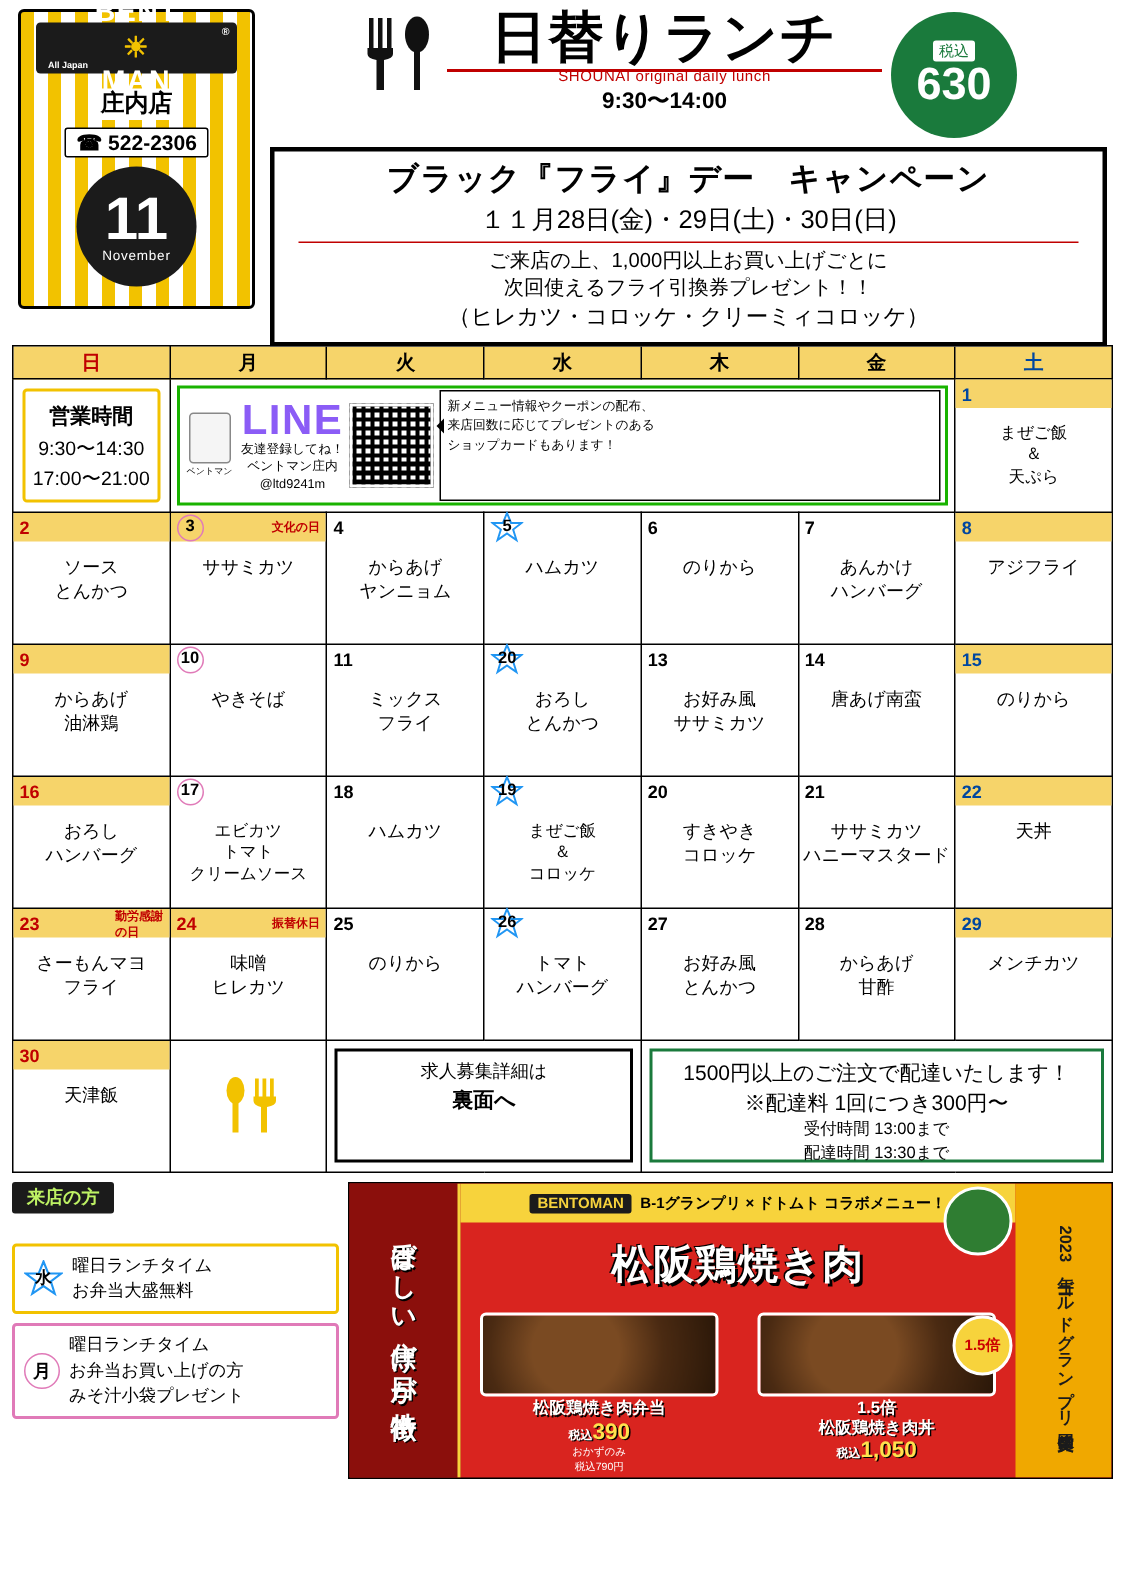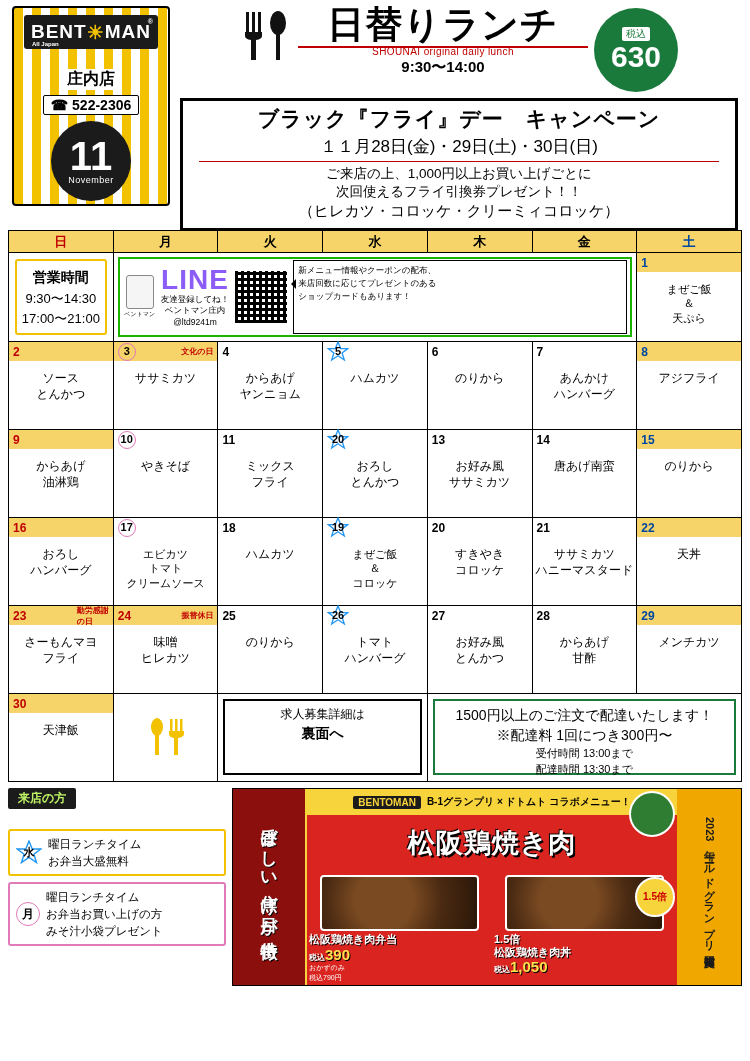--- a/index.html
+++ b/index.html
@@ -24,25 +24,26 @@
     margin-left: 4px;
   }
   .logo-inner { position:absolute; inset:3px; display:flex; flex-direction:column; align-items:center; }
   .bentoman-badge {
     margin-top: 4px;
     background: #1b1b1b; color:#fff;
     width: 134px; height: 34px; border-radius: 3px;
     display:flex; align-items:center; justify-content:center;
     font-weight: bold; letter-spacing: 1px; font-size: 19px;
     position: relative;
+    flex-direction: column;
   }
   .bentoman-badge .sun { color:#f2c200; }
   .bentoman-sub { font-size:6px; color:#fff; position:absolute; bottom:2px; left:8px; letter-spacing:0; }
   .bentoman-tm { font-size:7px; position:absolute; right:4px; top:3px; }
-  .store-name { font-size: 16px; font-weight:bold; margin-top:20px; background:#fff; padding:0 6px; }
+  .store-name { font-size: 16px; font-weight:bold; margin-top:10px; background:#fff; padding:0 6px; }
   .phone {
     margin-top:5px; background:#fff; border:1px solid #000; border-radius:2px;
     font-size:14px; font-weight:bold; padding:1px 7px;
   }
   .month-circle {
     margin-top:6px; width:80px; height:80px; border-radius:50%;
     background:#1b1b1b; color:#fff; display:flex; flex-direction:column;
     align-items:center; justify-content:center;
   }
   .month-circle .num { font-size:40px; font-weight:bold; line-height:0.95; }
@@ -149,21 +150,21 @@
   .ad-left-txt { writing-mode: vertical-rl; color:#fff; font-size:17px; font-weight:bold;
     margin:26px auto 0; letter-spacing:2px; text-shadow:1px 1px 0 #000;}
   .ad-right { position:absolute; right:0; top:0; bottom:0; width:64px; background:#f0a800; }
   .ad-right-txt { writing-mode: vertical-rl; font-size:11px; font-weight:bold; margin:28px auto 0; color:#1b1b1b;}
   .ad-top { position:absolute; left:74px; right:64px; top:0; height:26px; background:#f7d33c; display:flex; align-items:center; justify-content:center; gap:6px;}
   .ad-brand { background:#1b1b1b;color:#f7d33c;font-size:10px;font-weight:bold;padding:1px 5px;border-radius:2px;}
   .ad-top-txt { font-size:10px; font-weight:bold; }
   .ad-main { position:absolute; left:74px; right:64px; top:26px; height:56px; display:flex; align-items:center; justify-content:center;}
   .ad-main-title { font-size:27px; font-weight:bold; color:#fff; text-shadow: 2px 2px 0 #000, -1px -1px 0 #000; letter-spacing:1px;}
   .ad-items { position:absolute; left:74px; right:64px; top:84px; bottom:0; display:flex; }
-  .ad-item { flex:1; text-align:left; color:#fff; padding:2px; }
+  .ad-item { flex:1; text-align:center; color:#fff; padding:2px; }
   .ad-photo { width:88%; height:56px; margin:0 auto; border:2px solid #fff; border-radius:4px;
     background: radial-gradient(circle at 40% 45%, #7a4a22 0 30%, #4a2a12 60%, #2a1708 100%); }
   .ad-name { font-size:11px; font-weight:bold; line-height:1.15; margin-top:2px; text-shadow:1px 1px 0 #000; }
   .ad-price { font-size:15px; font-weight:bold; color:#ffe14d; text-shadow:1px 1px 0 #000; }
   .ad-price small { font-size:8px; color:#fff; }
   .ad-badge { position:absolute; right:66px; top:88px; background:#f7d33c; color:#c00; font-size:10px;
      font-weight:bold; border-radius:50%; width:40px;height:40px; display:flex;align-items:center;justify-content:center;border:2px solid #fff;}
   .ad-chara { position:absolute; right:66px; top:2px; width:46px; height:46px; border-radius:50%;
      background:#2f7d32; border:2px solid #fff; }
 </style>

